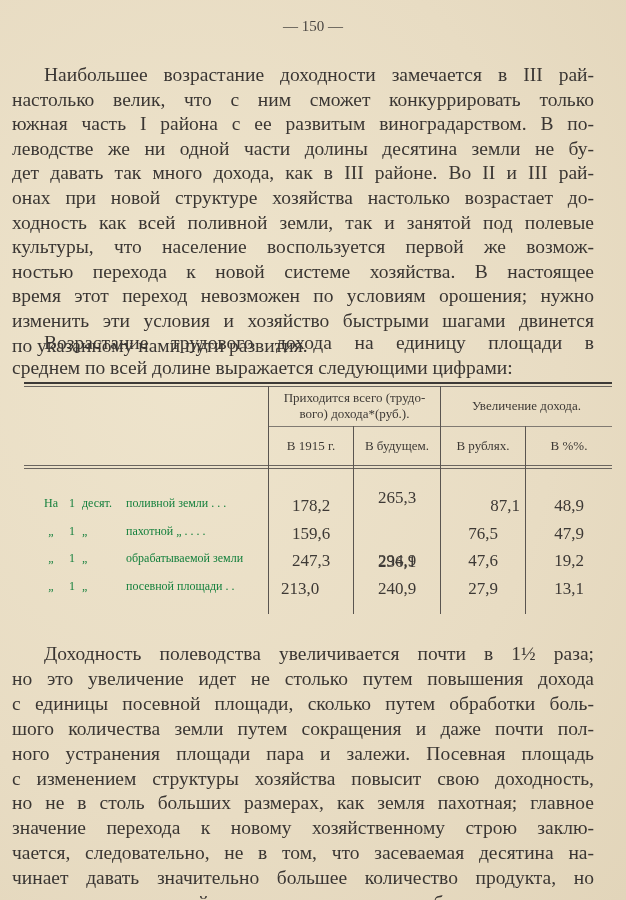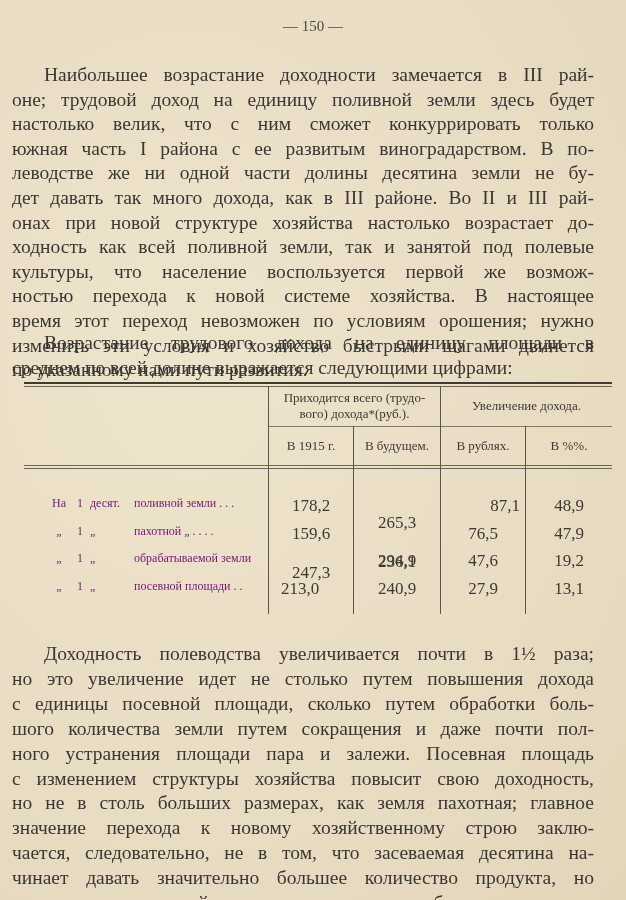--- a/index.html
+++ b/index.html
@@ -32,34 +32,33 @@
   .tbl { position: absolute; left: 24px; top: 382px; width: 588px; height: 236px; font-size: 12.5px; }
   .rule { position: absolute; left: 0; width: 588px; background: #3d3a37; }
   .rule.top1 { top: 0; height: 2px; }
   .rule.top2 { top: 4px; height: 1px; background: #6a655f; }
   .rule.mid1 { top: 83px; height: 1px; background: #6a655f; }
   .rule.mid2 { top: 86px; height: 1px; background: #6a655f; }
   .hrule { position: absolute; height: 1px; background: #807a72; }
   .vrule { position: absolute; width: 1px; background: #5a5550; }
   .cell { position: absolute; text-align: center; color: #3d3935; white-space: nowrap; }
   .hdr { font-size: 13px; line-height: 16px; }
-  .row-label { position: absolute; left: 24px; width: 228px; font-size: 12px; color: #701a75; white-space: nowrap; }
+  .row-label { position: absolute; left: 16px; width: 228px; font-size: 12px; color: #15803d; white-space: nowrap; }
   .row-label .q { display: inline-block; width: 22px; text-align: center; }
   .row-label .n { display: inline-block; width: 20px; text-align: center; }
   .row-label .unit { display: inline-block; width: 44px; }
   .num { font-size: 17px; }
 </style>
 </head>
 <body>
 
 <div class="page-number">— 150 —</div>
 
 <div id="para1" class="para">
   <span class="line indent">Наибольшее возрастание доходности замечается в III рай-</span>
-  <span class="line">оне; трудовой доход на единицу поливной земли здесь будет</span>
   <span class="line">настолько велик, что с ним сможет конкуррировать только</span>
   <span class="line">южная часть I района с ее развитым виноградарством. В по-</span>
   <span class="line">леводстве же ни одной части долины десятина земли не бу-</span>
   <span class="line">дет давать так много дохода, как в III районе. Во II и III рай-</span>
   <span class="line">онах при новой структуре хозяйства настолько возрастает до-</span>
   <span class="line">ходность как всей поливной земли, так и занятой под полевые</span>
   <span class="line">культуры, что население воспользуется первой же возмож-</span>
   <span class="line">ностью перехода к новой системе хозяйства. В настоящее</span>
   <span class="line">время этот переход невозможен по условиям орошения; нужно</span>
   <span class="line">изменить эти условия и хозяйство быстрыми шагами двинется</span>
@@ -92,36 +91,36 @@
 
   <div class="cell hdr" style="left:245px; top:56px; width:84px;">В 1915 г.</div>
   <div class="cell hdr" style="left:330px; top:56px; width:86px;">В будущем.</div>
   <div class="cell hdr" style="left:417px; top:56px; width:84px;">В рублях.</div>
   <div class="cell hdr" style="left:502px; top:56px; width:86px;">В %%.</div>
 
   <div class="row-label" style="top:114px;">
     <span class="q">На</span><span class="n">1</span><span class="unit">десят.</span><span>поливной земли . . .</span>
   </div>
   <div class="cell num" style="left:245px; top:114px; width:84px;">178,2</div>
-  <div class="cell num" style="left:330px; top:131px; width:86px;">265,3</div>
+  <div class="cell num" style="left:330px; top:106px; width:86px;">265,3</div>
   <div class="cell num" style="left:439px; top:114px; width:84px;">87,1</div>
   <div class="cell num" style="left:502px; top:114px; width:86px;">48,9</div>
 
   <div class="row-label" style="top:142px;">
     <span class="q">„</span><span class="n">1</span><span class="unit">„</span><span>пахотной „ . . . .</span>
   </div>
   <div class="cell num" style="left:245px; top:142px; width:84px;">159,6</div>
   <div class="cell num" style="left:330px; top:142px; width:86px;margin-top:28px;">236,1</div>
   <div class="cell num" style="left:417px; top:142px; width:84px;">76,5</div>
   <div class="cell num" style="left:502px; top:142px; width:86px;">47,9</div>
 
   <div class="row-label" style="top:169px;">
     <span class="q">„</span><span class="n">1</span><span class="unit">„</span><span>обрабатываемой земли</span>
   </div>
-  <div class="cell num" style="left:245px; top:181px; width:84px;">247,3</div>
+  <div class="cell num" style="left:245px; top:169px; width:84px;">247,3</div>
   <div class="cell num" style="left:330px; top:169px; width:86px;">294,9</div>
   <div class="cell num" style="left:417px; top:169px; width:84px;">47,6</div>
   <div class="cell num" style="left:502px; top:169px; width:86px;">19,2</div>
 
   <div class="row-label" style="top:197px;">
     <span class="q">„</span><span class="n">1</span><span class="unit">„</span><span>посевной площади . .</span>
   </div>
   <div class="cell num" style="left:234px; top:197px; width:84px;">213,0</div>
   <div class="cell num" style="left:330px; top:197px; width:86px;">240,9</div>
   <div class="cell num" style="left:417px; top:197px; width:84px;">27,9</div>

